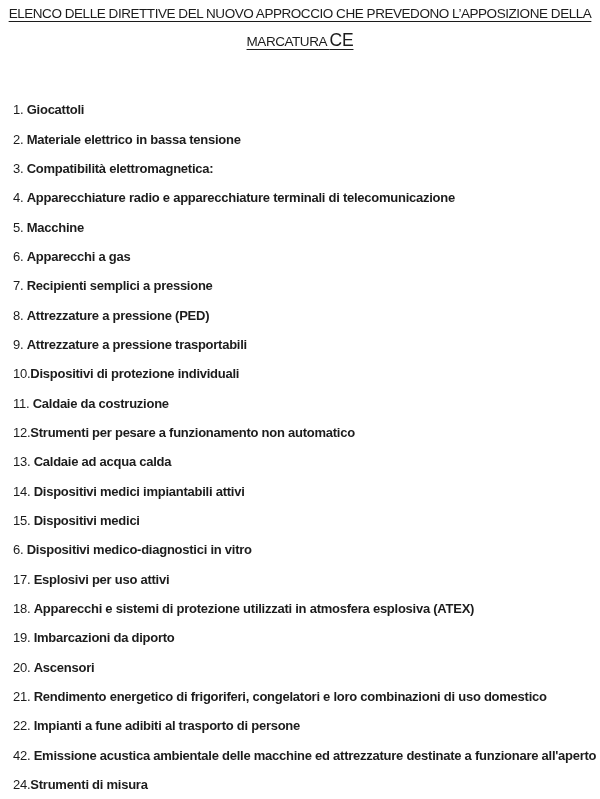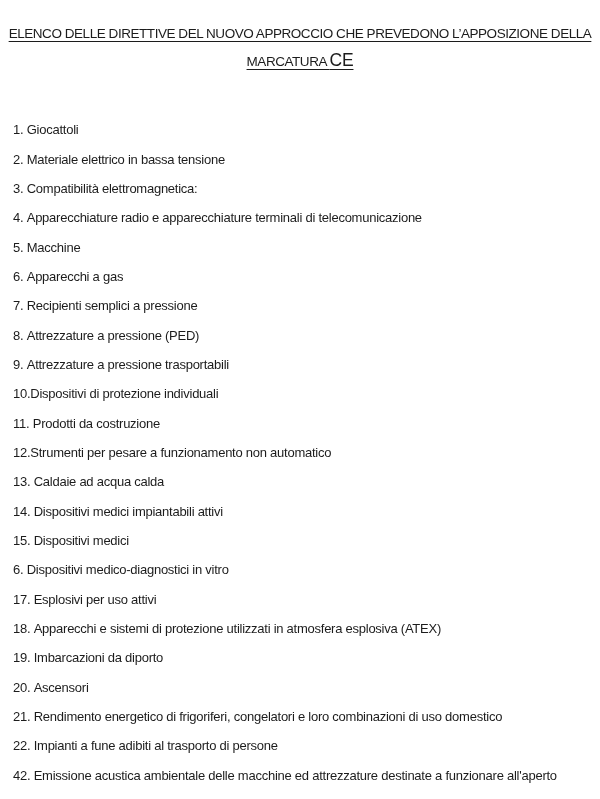--- a/index.html
+++ b/index.html
@@ -14,21 +14,21 @@
     color: #1c1c1c;
     font-family: "Liberation Sans", sans-serif;
     -webkit-font-smoothing: antialiased;
   }
   .page {
     width: 600px;
     height: 799px;
     position: relative;
   }
   .doc-title {
-    padding-top: 20px;
+    padding-top: 0;
     text-align: center;
   }
   .title-line {
     display: block;
     line-height: 27px;
     font-size: 13.5px;
     letter-spacing: -0.45px;
     font-weight: 400;
     white-space: nowrap;
   }
@@ -53,21 +53,21 @@
     align-items: center;
     font-size: 13px;
     letter-spacing: -0.25px;
     white-space: pre;
   }
   .item .num {
     font-weight: 400;
     white-space: pre;
   }
   .item .txt {
-    font-weight: 400;
+    font-weight: 700;
     white-space: pre;
   }
 </style>
 </head>
 <body>
 
 <div class="page">
 
   <div class="doc-title">
     <span class="title-line"><span class="u">ELENCO DELLE DIRETTIVE DEL NUOVO APPROCCIO CHE PREVEDONO L’APPOSIZIONE DELLA</span></span>
@@ -78,21 +78,21 @@
       <div class="item"><span class="num">1. </span><span class="txt">Giocattoli</span></div>
       <div class="item"><span class="num">2. </span><span class="txt">Materiale elettrico in bassa tensione</span></div>
       <div class="item"><span class="num">3. </span><span class="txt">Compatibilità elettromagnetica:</span></div>
       <div class="item"><span class="num">4. </span><span class="txt">Apparecchiature radio e apparecchiature terminali di telecomunicazione</span></div>
       <div class="item"><span class="num">5. </span><span class="txt">Macchine</span></div>
       <div class="item"><span class="num">6. </span><span class="txt">Apparecchi a gas</span></div>
       <div class="item"><span class="num">7. </span><span class="txt">Recipienti semplici a pressione</span></div>
       <div class="item"><span class="num">8. </span><span class="txt">Attrezzature a pressione (PED)</span></div>
       <div class="item"><span class="num">9. </span><span class="txt">Attrezzature a pressione trasportabili</span></div>
       <div class="item"><span class="num">10.</span><span class="txt">Dispositivi di protezione individuali</span></div>
-      <div class="item"><span class="num">11. </span><span class="txt">Prodotti da costruzione</span></div>
+      <div class="item"><span class="num">11. </span><span class="txt">Caldaie da costruzione</span></div>
       <div class="item"><span class="num">12.</span><span class="txt">Strumenti per pesare a funzionamento non automatico</span></div>
       <div class="item"><span class="num">13. </span><span class="txt">Caldaie ad acqua calda</span></div>
       <div class="item"><span class="num">14. </span><span class="txt">Dispositivi medici impiantabili attivi</span></div>
       <div class="item"><span class="num">15. </span><span class="txt">Dispositivi medici</span></div>
       <div class="item"><span class="num">6. </span><span class="txt">Dispositivi medico-diagnostici in vitro</span></div>
       <div class="item"><span class="num">17. </span><span class="txt">Esplosivi per uso attivi</span></div>
       <div class="item"><span class="num">18. </span><span class="txt">Apparecchi e sistemi di protezione utilizzati in atmosfera esplosiva (ATEX)</span></div>
       <div class="item"><span class="num">19. </span><span class="txt">Imbarcazioni da diporto</span></div>
       <div class="item"><span class="num">20. </span><span class="txt">Ascensori</span></div>
       <div class="item"><span class="num">21. </span><span class="txt">Rendimento energetico di frigoriferi, congelatori e loro combinazioni di uso domestico</span></div>

